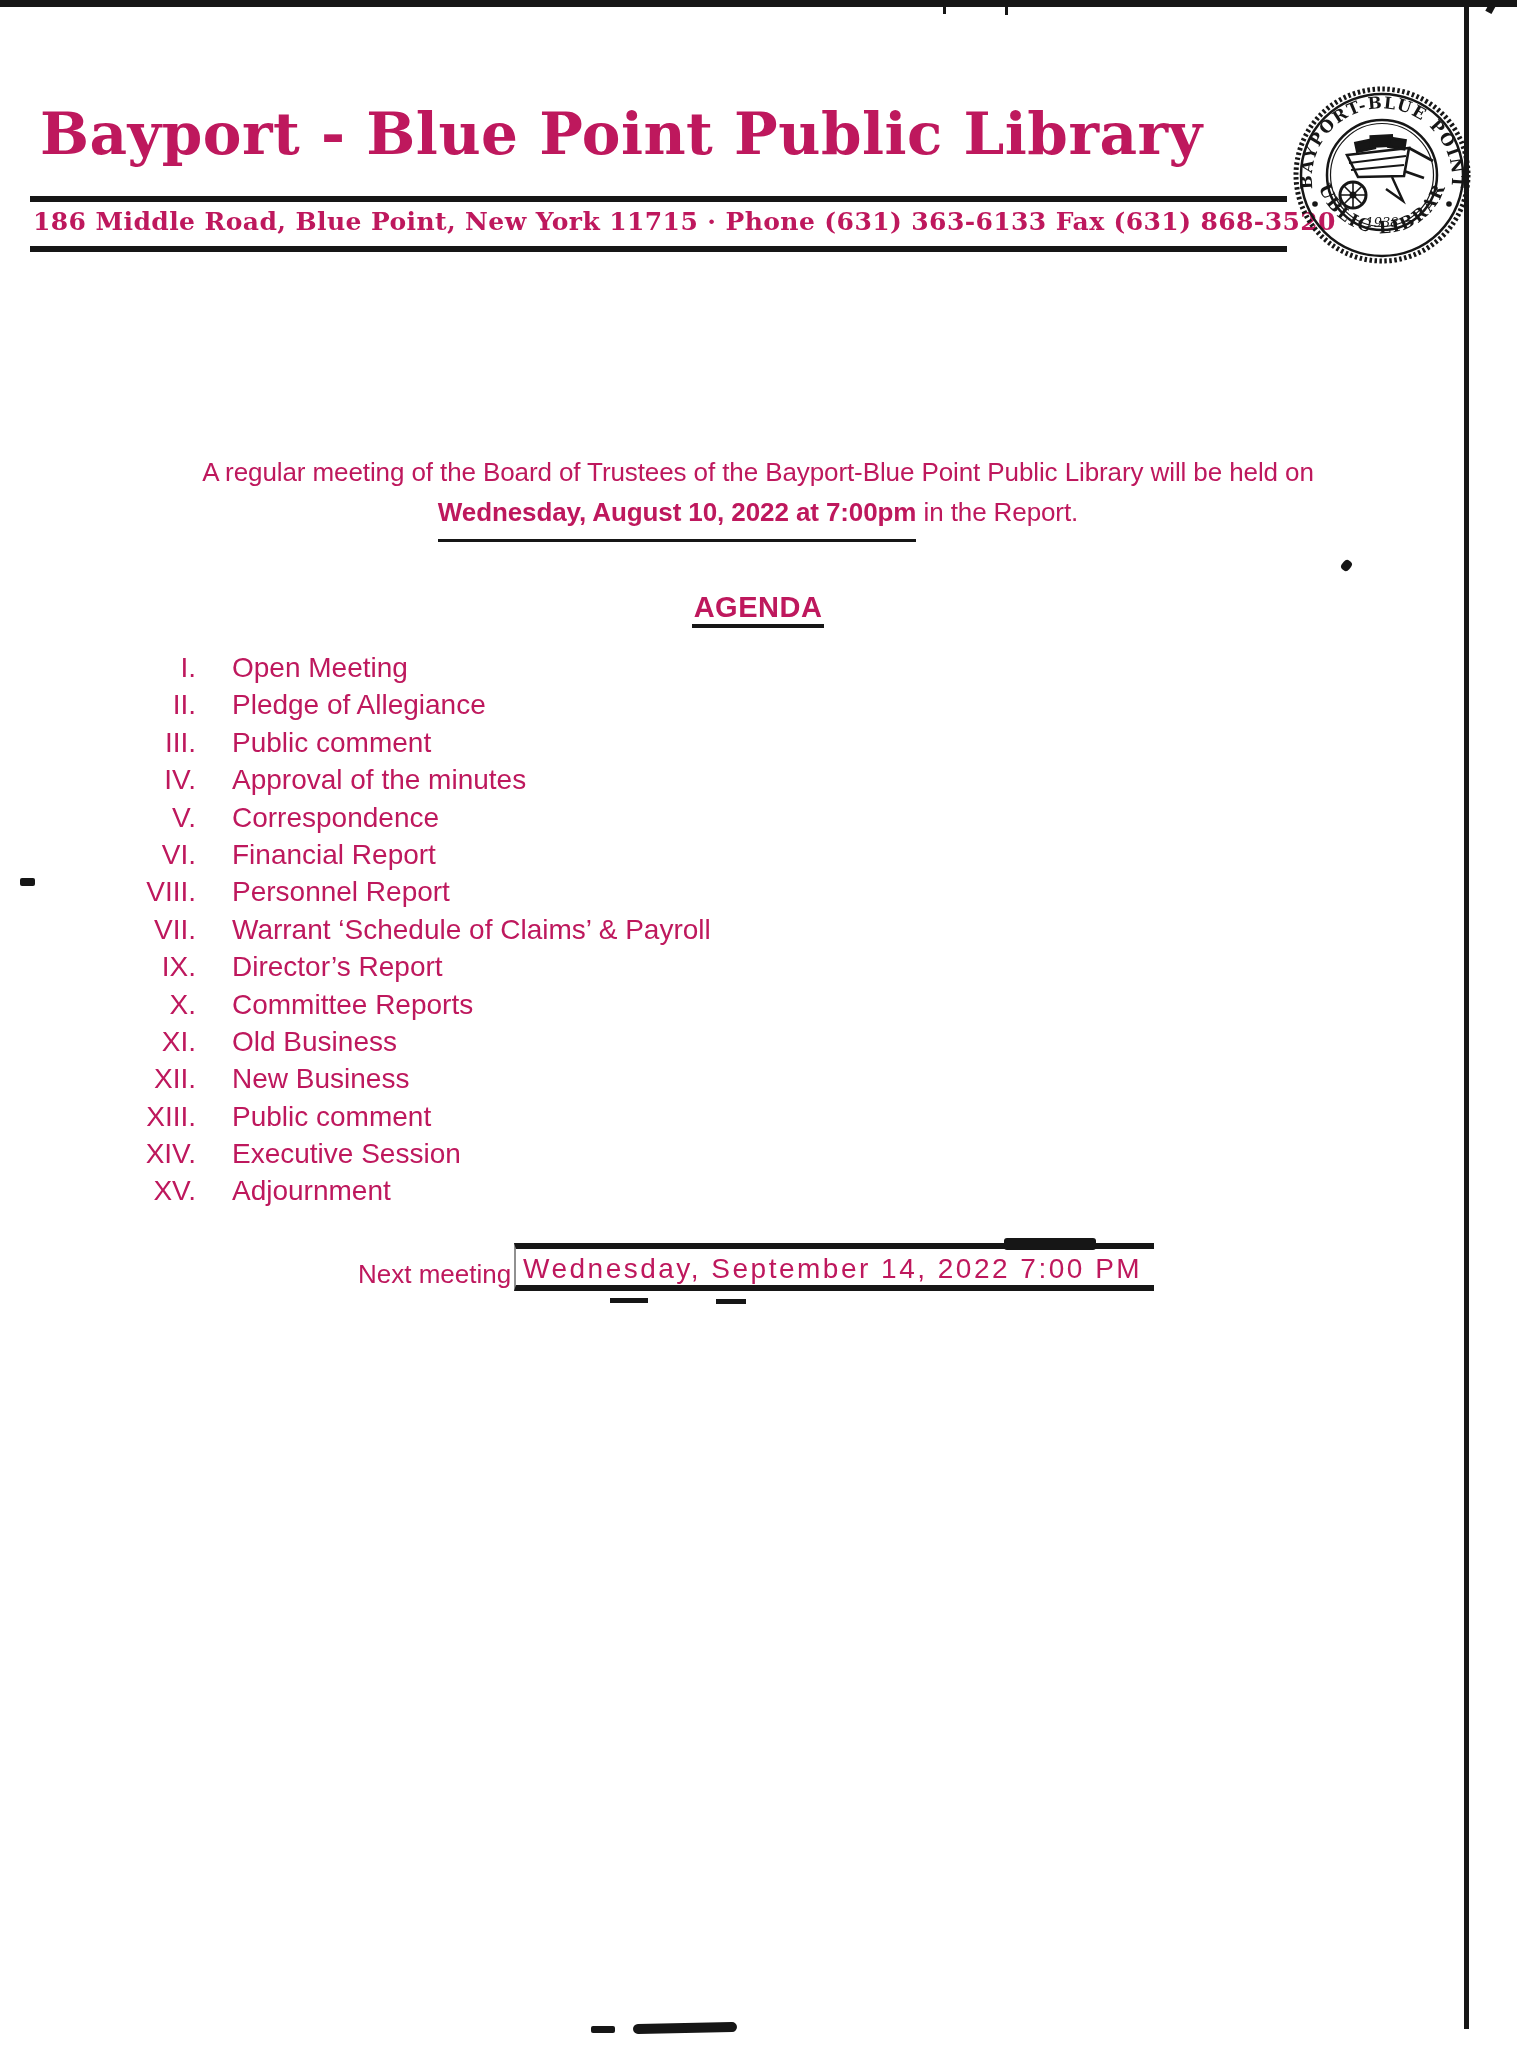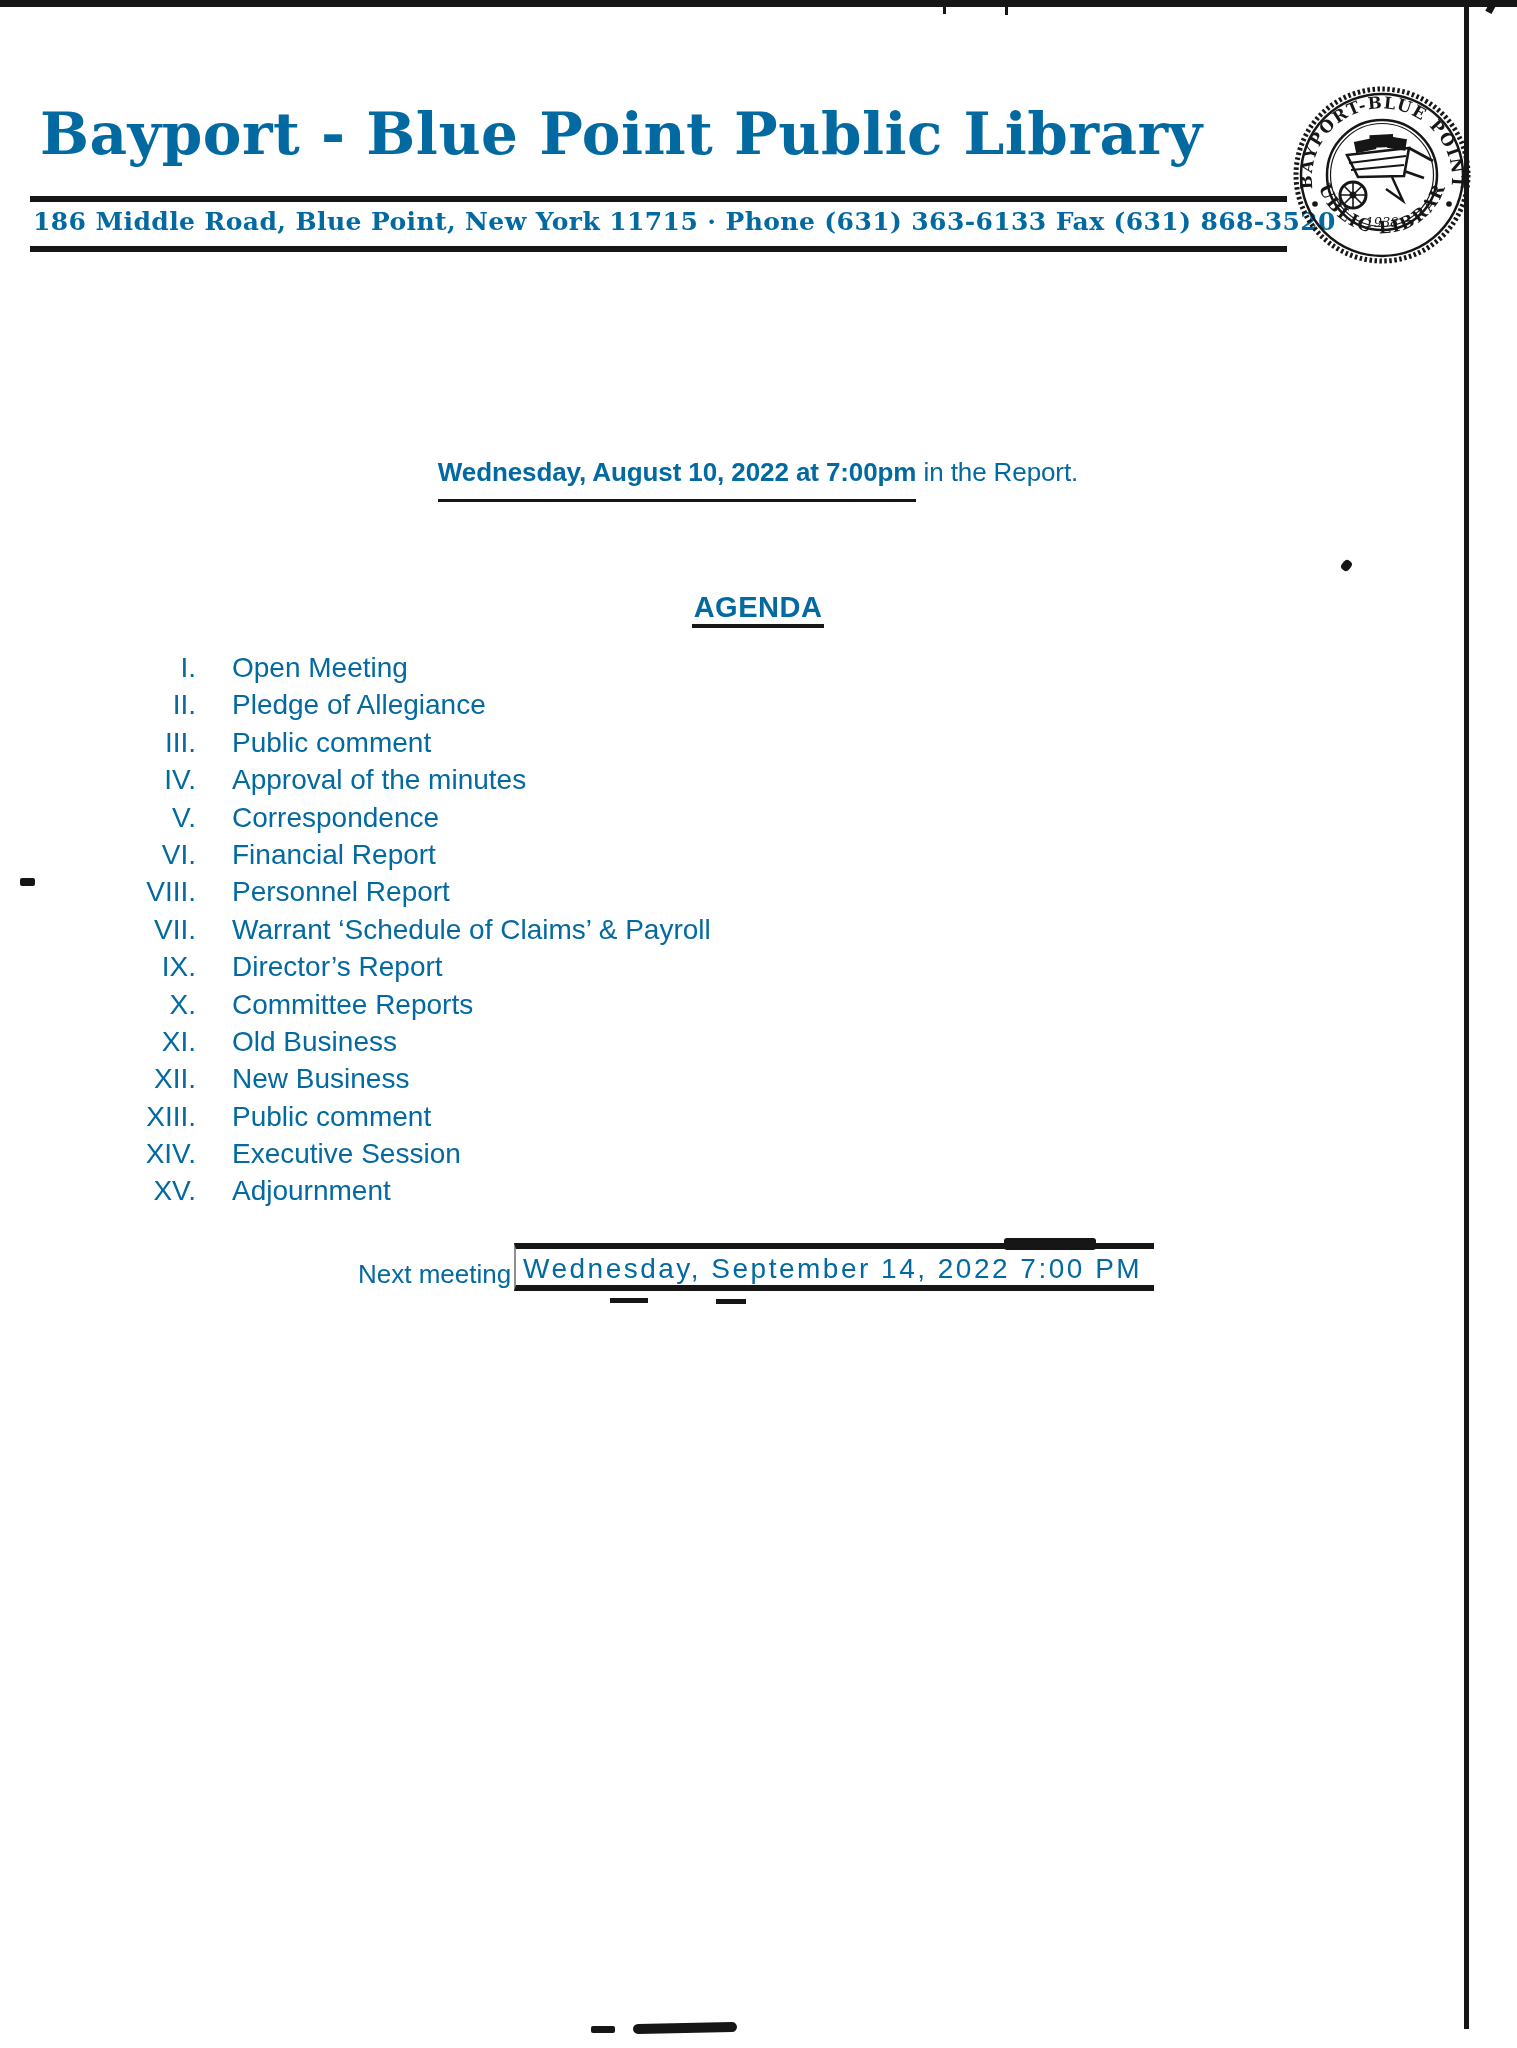--- a/index.html
+++ b/index.html
@@ -1,20 +1,20 @@
 <!DOCTYPE html>
 <html><head>
 <meta charset="utf-8">
 <style>
   * { margin:0; padding:0; box-sizing:border-box; }
   html,body { background:#e8e8e8; }
   .page {
     position:relative; width:1517px; height:2048px;
     background:#ffffff; overflow:hidden;
-    color:#0369a1;
+    color:#be185d;
     font-family:"Liberation Sans", sans-serif;
   }
   .ink { background:#161616; }
 
   
   .topline  { position:absolute; left:0; top:15; width:1517px; height:7px; }
   .vline    { position:absolute; left:1464px; top:3px; width:5px; height:2026px; }
   .tick-a   { position:absolute; left:943px;  top:3px; width:3px;  height:11px; }
   .tick-b   { position:absolute; left:1005px; top:2px; width:3px;  height:13px; }
   .tick-c   { position:absolute; left:1487px; top:4px; width:7px;  height:9px; transform:rotate(28deg); }
@@ -137,20 +137,21 @@
           <circle cx="61" cy="110" r="13" stroke-width="3"></circle>
           <path d="M52,101 L70,119 M70,101 L52,119 M61,97 L61,123 M48,110 L74,110" stroke-width="1.6"></path>
           <circle cx="61" cy="110" r="2.2" fill="#161616"></circle>
         </g>
         <text x="90" y="142" fill="#161616" stroke="none" text-anchor="middle" font-family="DejaVu Serif, serif" font-style="italic" font-size="13">1938</text>
       </g>
     </svg>
   </div>
 
   <div class="announce">
+    <div>A regular meeting of the Board of Trustees of the Bayport-Blue Point Public Library will be held on</div>
     <div><span class="bold-underline">Wednesday, August 10, 2022 at 7:00pm</span><span> in the Report.</span></div>
   </div>
 
   <div class="agenda-head">
     <span>AGENDA</span>
   </div>
 
   <ul class="agenda-list">
     <li>
         <span class="num">I.</span>

